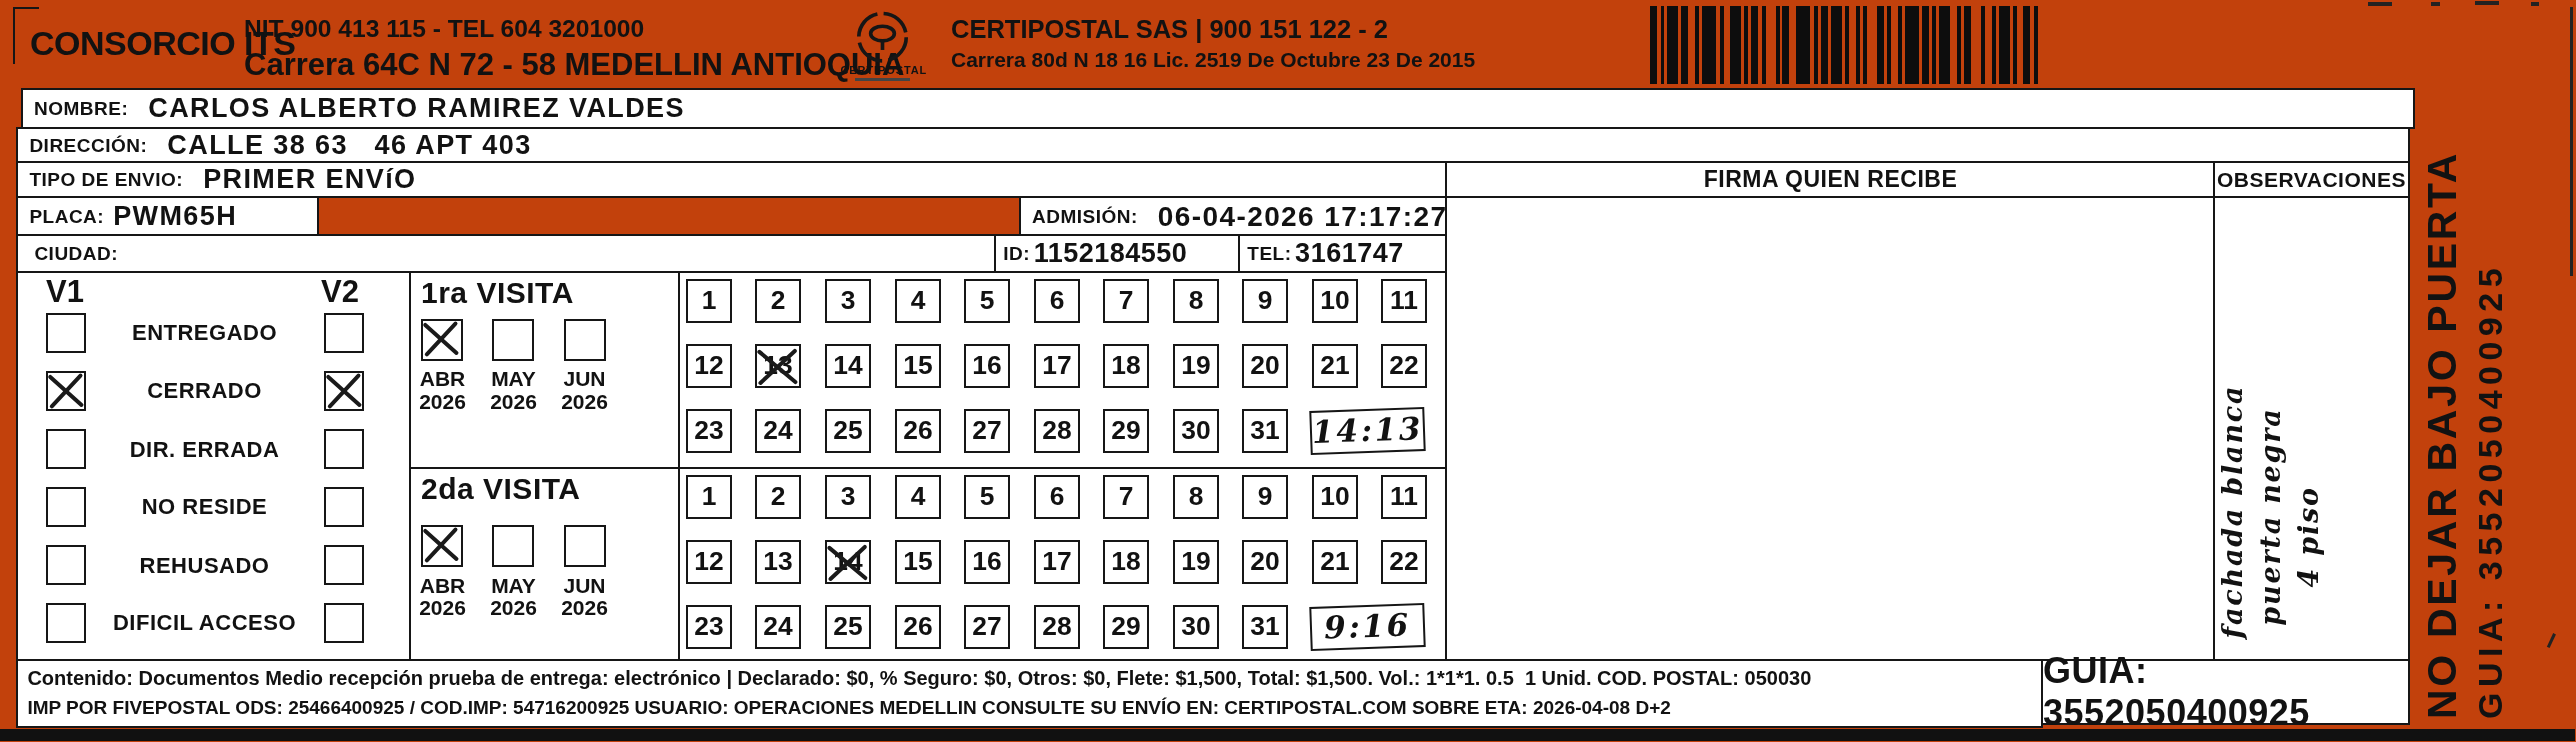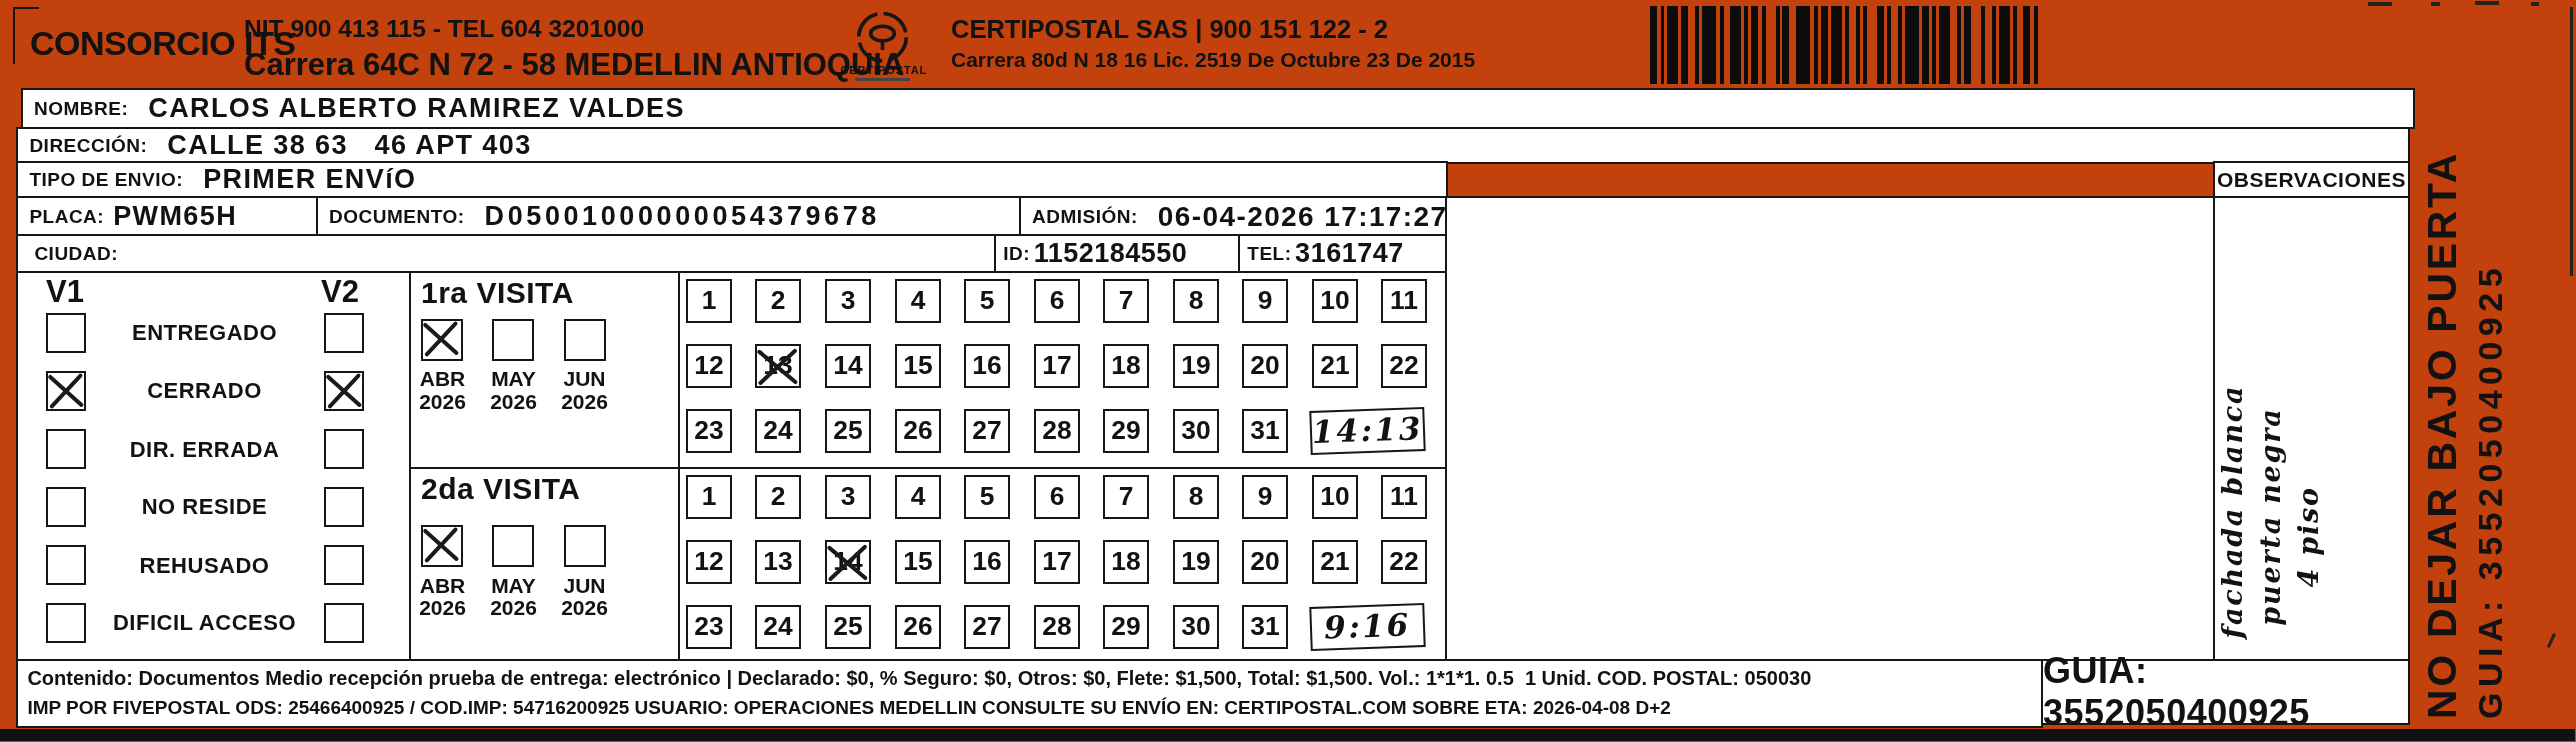--- a/index.html
+++ b/index.html
@@ -101,31 +101,30 @@
 
   <div class="cell flexrow" style="left:16.4px;top:127px;width:2394px;height:37px;">
     <span class="lbl">DIRECCIÓN:</span>
     <span class="val">CALLE 38 63   46 APT 403</span>
   </div>
 
   <div class="cell flexrow" style="left:16.4px;top:161px;width:1432px;height:37px;">
     <span class="lbl">TIPO DE ENVIO:</span>
     <span class="val">PRIMER ENVíO</span>
   </div>
+  <div class="cell hdr-center" style="left:1445px;top:161px;width:771px;height:37px;">
+    <span>FIRMA QUIEN RECIBE</span>
+  </div>
   <div class="cell hdr-center" style="left:2213px;top:161px;width:197px;height:37px;font-size:21px;">
     <span>OBSERVACIONES</span>
   </div>
 
   <div class="cell flexrow" style="left:16.4px;top:196px;width:303px;height:41px;gap:9px;">
     <span class="lbl">PLACA:</span>
     <span class="val">PWM65H</span>
-  </div>
-  <div class="cell flexrow" style="left:316px;top:196px;width:705px;height:41px;">
-    <span class="lbl">DOCUMENTO:</span>
-    <span class="val" style="letter-spacing:3.6px;">D05001000000054379678</span>
   </div>
   <div class="cell flexrow" style="left:1019px;top:196px;width:429px;height:41px;">
     <span class="lbl">ADMISIÓN:</span>
     <span class="val" style="font-size:28px;">06-04-2026 17:17:27</span>
   </div>
 
   <div class="cell flexrow" style="left:16.4px;top:234px;width:980px;height:39px;padding-left:16px;">
     <span class="lbl">CIUDAD:</span>
   </div>
   <div class="cell flexrow" style="left:994px;top:234px;width:247px;height:39px;gap:3.6px;padding-left:7.3px;">

